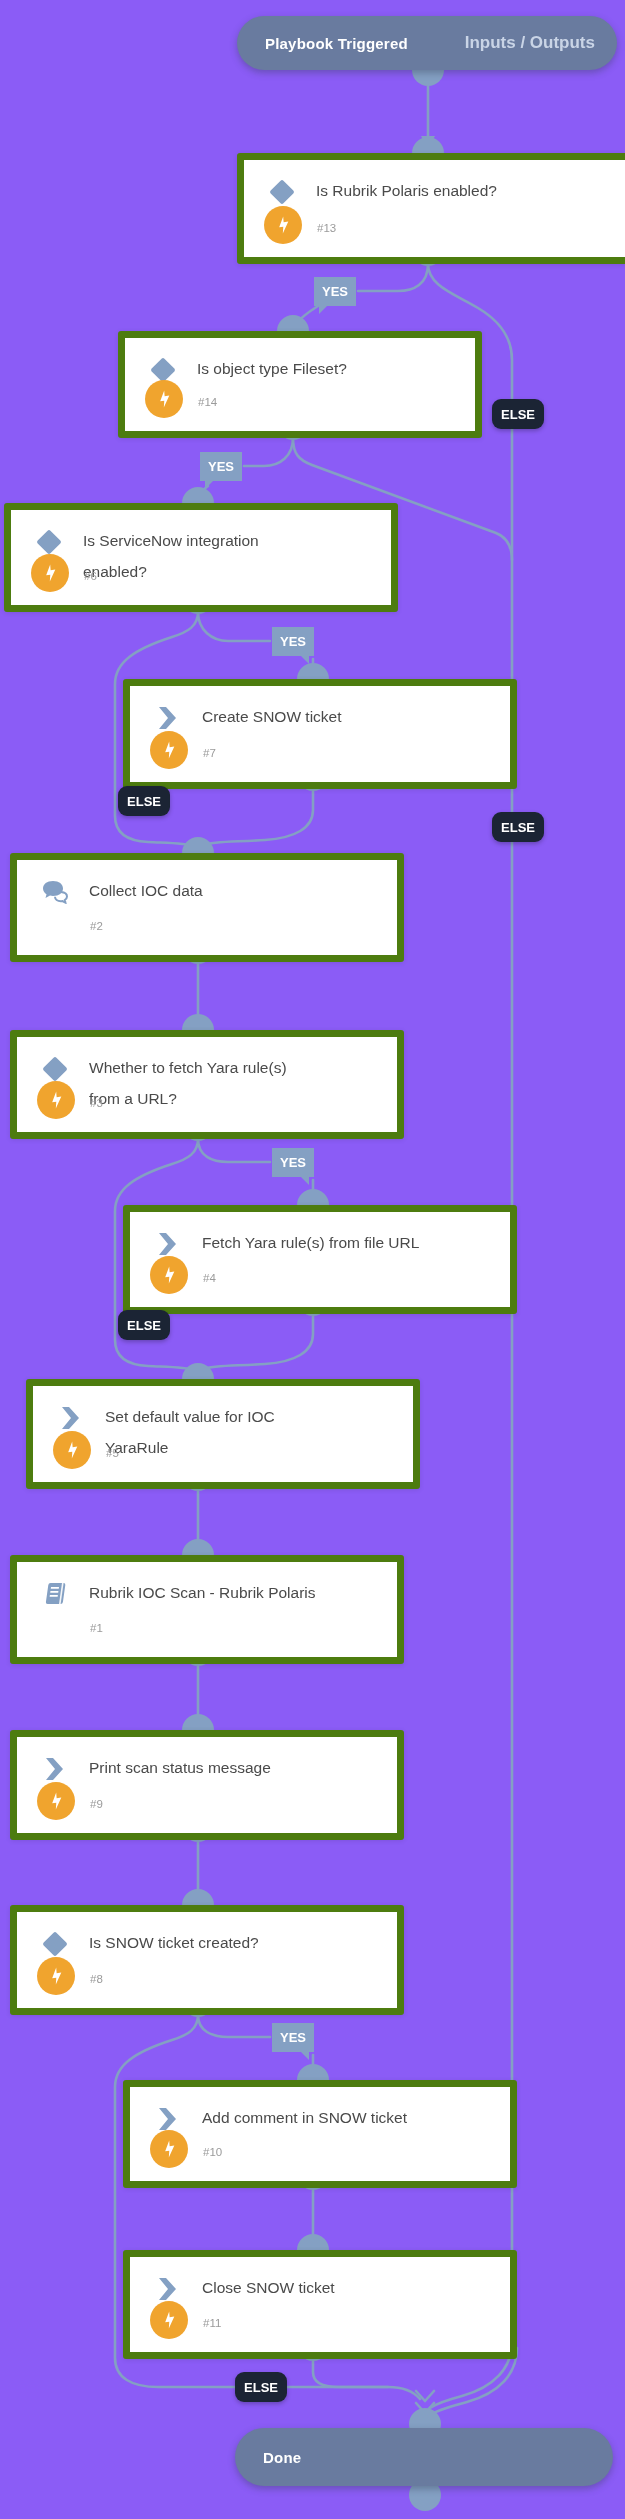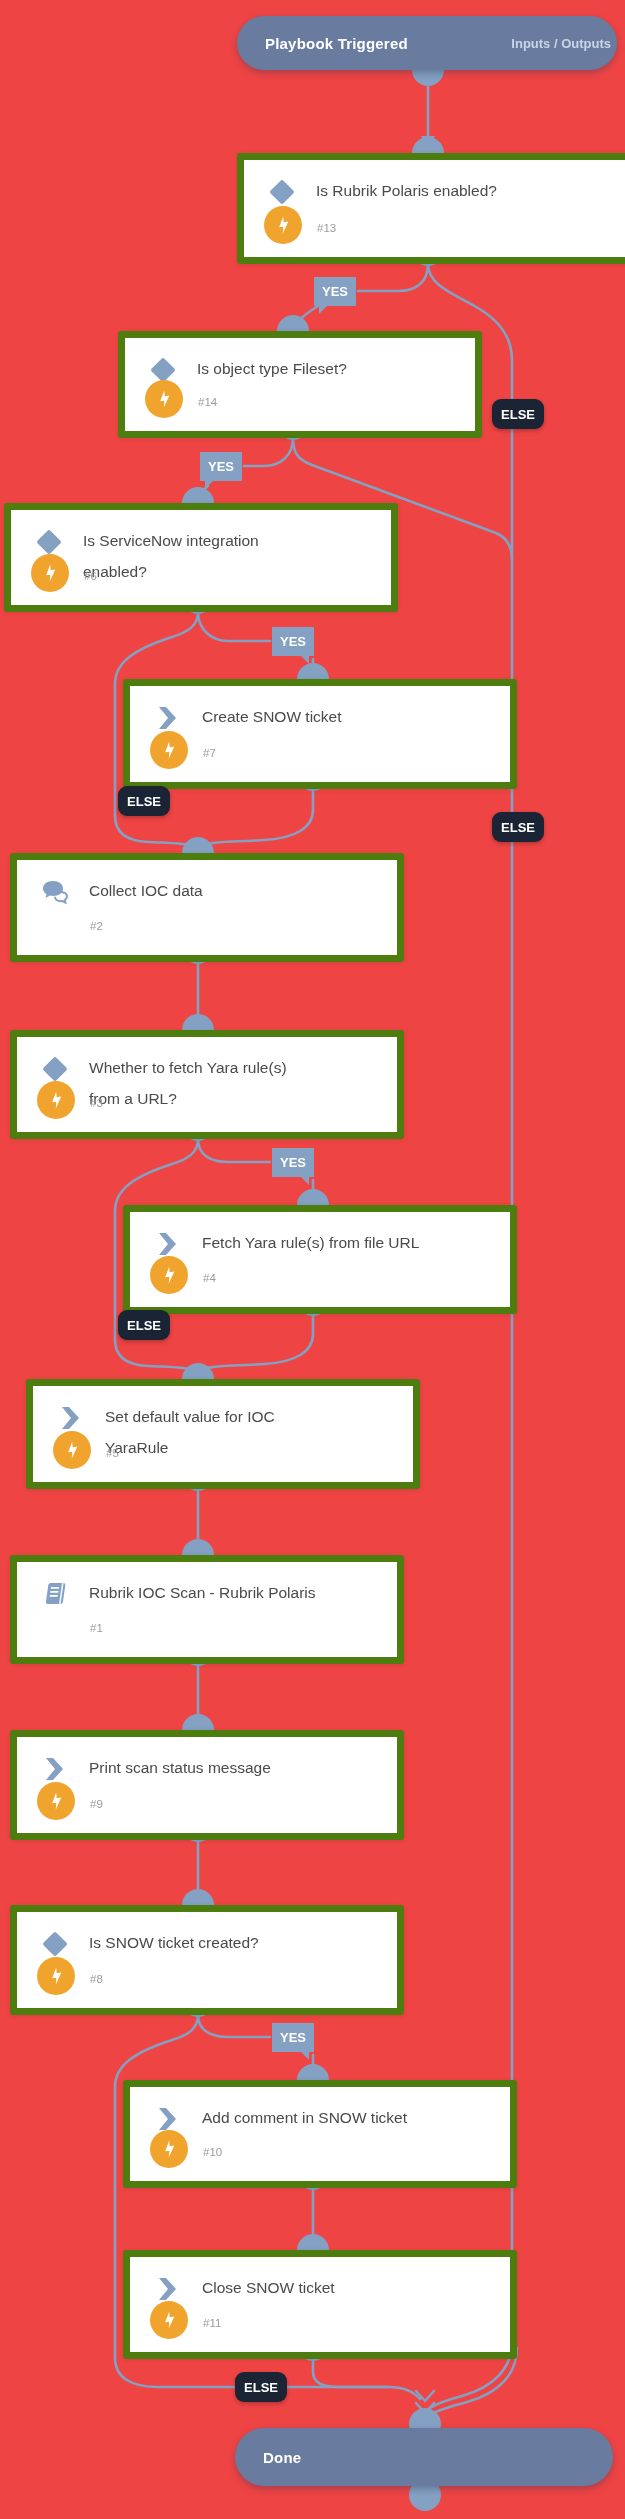--- a/index.html
+++ b/index.html
@@ -1,27 +1,27 @@
 <!DOCTYPE html>
 <html><head>
 <meta charset="utf-8">
 <style>
   html,body{margin:0;padding:0;background:#ffffff;}
   #canvas{
     position:relative;width:625px;height:2519px;overflow:hidden;
-    font-family:"Liberation Sans","DejaVu Sans",sans-serif;background:#ef4444;
+    font-family:"Liberation Sans","DejaVu Sans",sans-serif;background:#8b5cf6;
   }
   svg.layer{position:absolute;left:0;top:0;}
   .pill{
     position:absolute;background:#697b9f;border-radius:30px;
     box-shadow:0 3px 7px rgba(50,60,85,.38);
     display:flex;align-items:center;color:#ffffff;
   }
   .pill .ptitle{font-size:15px;font-weight:bold;margin-left:28px;letter-spacing:.2px;}
-  .pill .plink{position:absolute;right:6px;font-size:13px;font-weight:bold;color:#c9d4e6;}
+  .pill .plink{position:absolute;right:22px;font-size:17px;font-weight:bold;color:#c9d4e6;}
   .task{
     position:absolute;background:#ffffff;border:7px solid #4d7c0f;border-radius:3px;
     box-shadow:0 1px 5px rgba(0,0,0,.10);
   }
   .ticon{position:absolute;left:24px;top:18px;width:28px;height:28px;display:flex;align-items:center;justify-content:center;}
   .ttitle{
     position:absolute;left:72px;top:15px;right:10px;
     font-size:15.5px;line-height:31px;color:#4a4a4a;white-space:pre-line;
   }
   .bolt{

